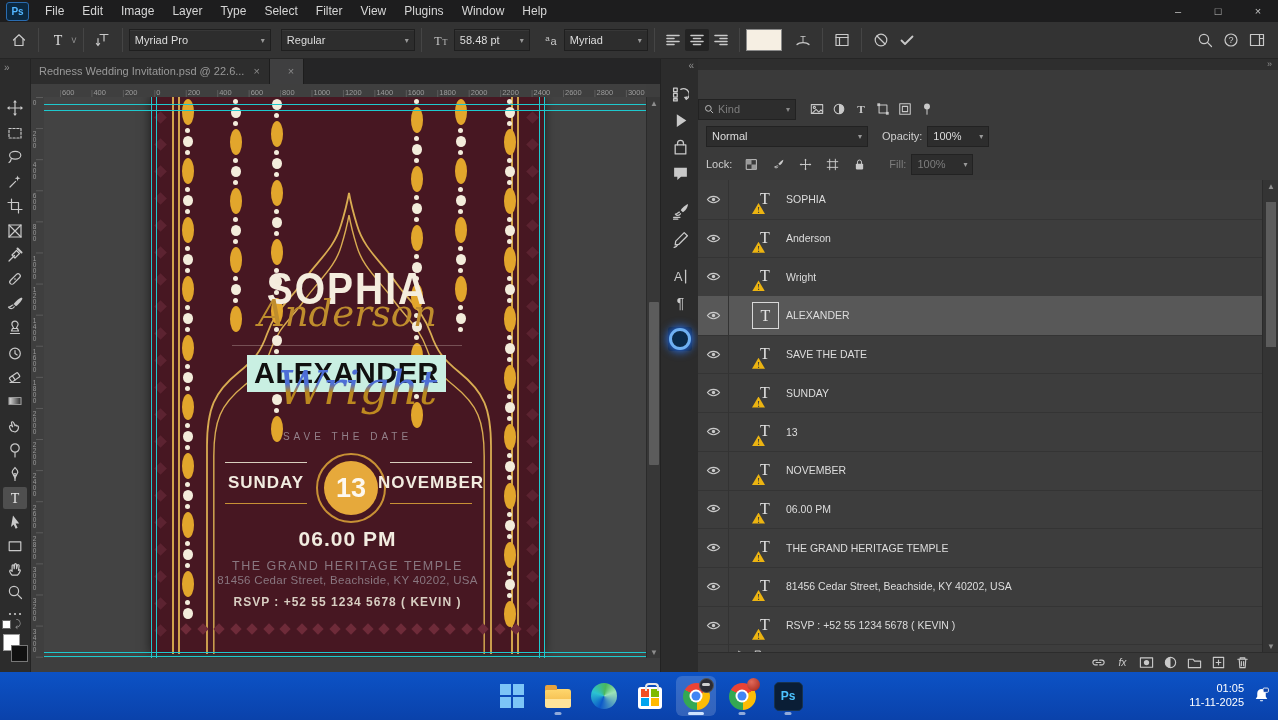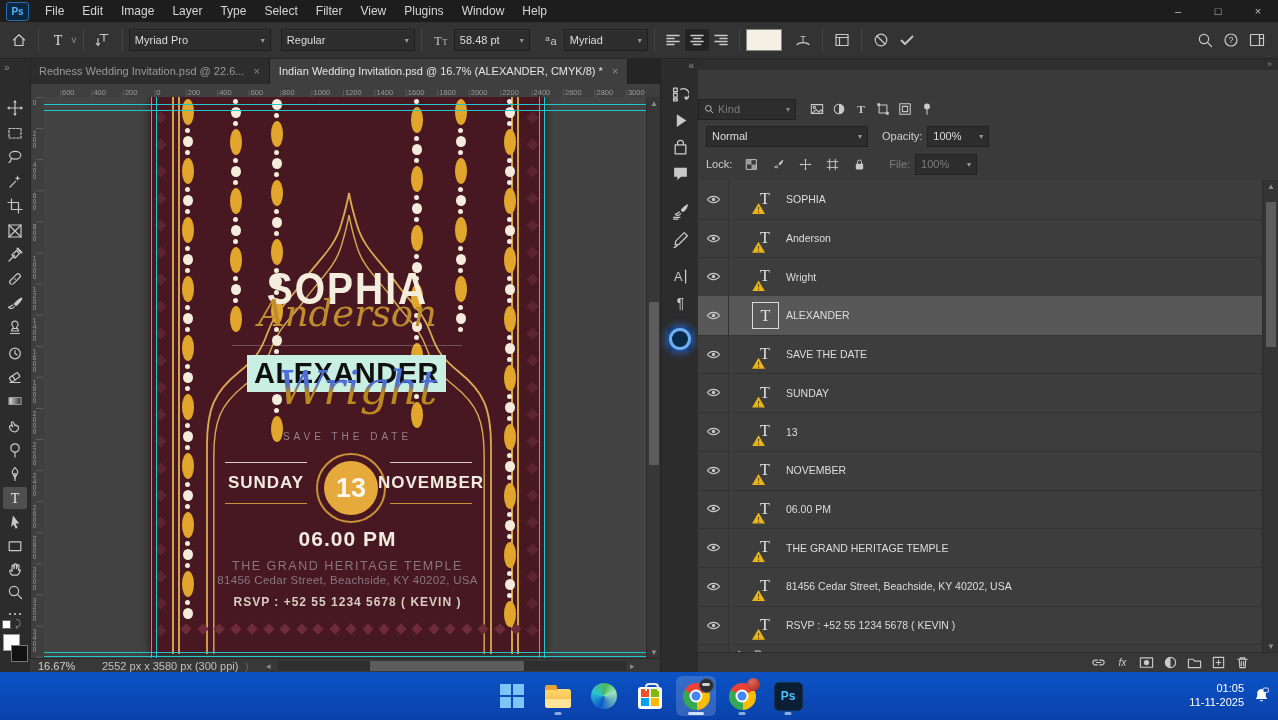--- a/index.html
+++ b/index.html
@@ -424,21 +424,20 @@
       <span class="bg-chip"></span>
     </div>
   </div>
 
   <div id="tabstrip">
     <div class="doc-tab">
       <span>Redness Wedding Invitation.psd @ 22.6...</span>
       <span class="tab-close">×</span>
     </div>
     <div class="doc-tab active">
-      <span>Indian Wedding Invitation.psd @ 16.7% (ALEXANDER, CMYK/8) *</span>
       <span class="tab-close">×</span>
     </div>
   </div>
 
   <div id="ruler-corner"></div>
   <div id="ruler-top">
       <span class="rt-label" style="left: 18px;">600</span>
       <span class="rt-label" style="left: 49.44px;">400</span>
       <span class="rt-label" style="left: 80.88px;">200</span>
       <span class="rt-label" style="left: 112.32px;">0</span>
@@ -746,29 +745,20 @@
     <div class="guide v" style="left: 495px; background: rgb(30, 201, 206);"></div>
     <div class="guide v" style="left: 500px; background: rgb(30, 201, 206);"></div>
   </div>
 
   <div id="vscroll">
     <span class="scroll-arrow" style="top:0">▲</span>
     <div id="vthumb"></div>
     <span class="scroll-arrow" style="bottom:0">▼</span>
   </div>
 
-  <div id="statusbar">
-    <span style="position:absolute;left:8px;top:1px">16.67%</span>
-    <span style="position:absolute;left:72px;top:1px;color:#c0c0c0">2552 px x 3580 px (300 ppi)</span>
-    <span style="position:absolute;left:214px;top:1px;color:#9a9a9a">〉</span>
-    <span style="position:absolute;left:236px;top:2px;color:#8d8d8d;font-size:9px">◂</span>
-    <div style="position:absolute;left:248px;top:2px;width:348px;height:10px;background:#2f2f2f"></div>
-    <div id="hthumb"></div>
-    <span style="position:absolute;left:600px;top:2px;color:#8d8d8d;font-size:9px">▸</span>
-  </div>
 
   <div id="dock">
     <span class="chev-lbl" style="position:absolute;right:5px;top:2px">«</span>
     <div id="dock-icons">
         <div class="dock-btn" style="top: 24px;">
           <svg width="17" height="17" viewBox="0 0 16 16" fill="none" stroke="#c9c9c9" stroke-width="1.2" stroke-linecap="round" stroke-linejoin="round">
             <rect x="1.5" y="2" width="3.4" height="3.4"></rect>
             <rect x="1.5" y="7" width="3.4" height="3.4"></rect>
             <rect x="1.5" y="12" width="3.4" height="2"></rect>
             <path d="M13.5 12.5A5 5 0 108.3 3.2"></path>
@@ -915,21 +905,21 @@
               <path d="M4.5 1.5v13M11.5 1.5v13M1.5 4.5h13M1.5 11.5h13"></path>
             </svg>
           </span>
           <span class="picon" style="width: 27px;">
             <svg width="13" height="13" viewBox="0 0 16 16" fill="none" stroke="#c9c9c9" stroke-width="1.2" stroke-linecap="round" stroke-linejoin="round">
               <rect x="3.5" y="7" width="9" height="7" rx="1" fill="#c9c9c9" stroke="none"></rect>
               <path d="M5.5 7V5a2.5 2.5 0 015 0v2"></path>
             </svg>
           </span>
         </div>
-      <span class="dim" style="margin-left:16px">File:</span>
+      <span class="dim" style="margin-left:16px">Fill:</span>
       <div class="pbox" style="width:50px;margin-left:5px">
         <span class="dim">100%</span>
           <span class="chev">▾</span>
       </div>
     </div>
 
     <div id="layers-list">
         <div class="lrow" style="top: 0px; height: 38.7px;">
           <span class="eye">
             <svg width="15" height="15" viewBox="0 0 16 16" fill="none" stroke="#c9c9c9" stroke-width="1.2" stroke-linecap="round" stroke-linejoin="round">

